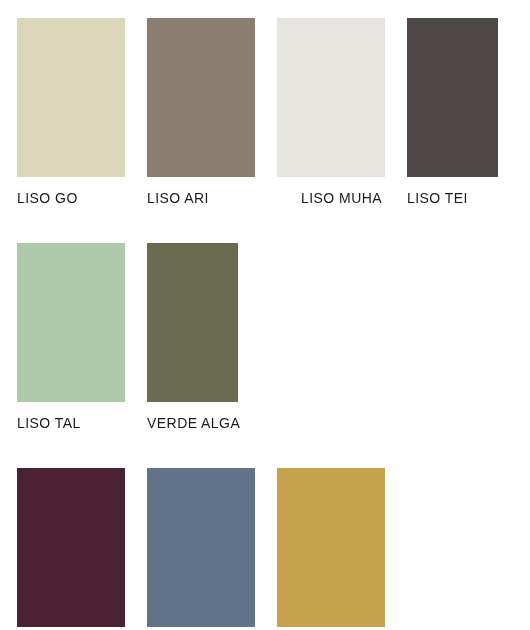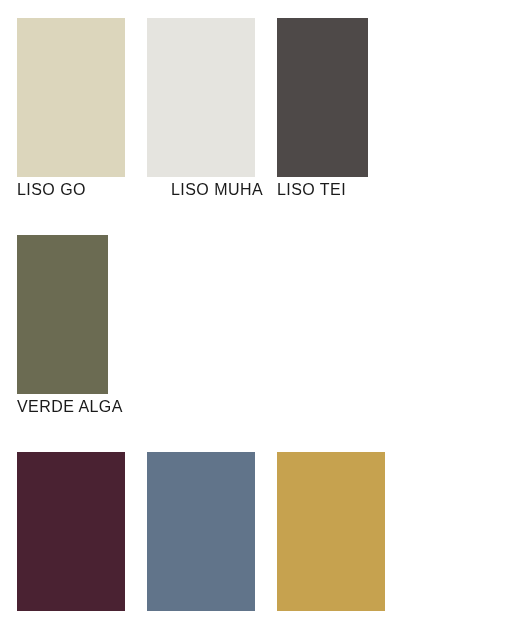--- a/index.html
+++ b/index.html
@@ -48,52 +48,60 @@
     visibility: hidden;
   }
 
   .swatch-chip {
     width: 100%;
     height: 159px;
     display: block;
   }
 
   .swatch-label {
-    margin-top: 7px;
+    margin-top: 15px;
     font-family: "Liberation Sans", sans-serif;
-    font-size: 16px;
+    font-size: 14px;
     font-weight: 400;
     letter-spacing: 0.45px;
     color: #1a1a1a;
     text-transform: uppercase;
     line-height: 12px;
     white-space: nowrap;
   }
 </style>
 </head>
 <body style="background: rgb(255, 255, 255);">
 
 <div id="palette-sheet">
 
   <div class="swatch-row">
     <div class="swatch-cell">
       <div class="swatch-chip" style="background-color: rgb(220, 214, 188); height: 159px;"></div>
       <div class="swatch-label" style="color: rgb(26, 26, 26);">LISO GO</div>
     </div>
     <div class="swatch-cell">
+      <div class="swatch-chip" style="background-color: rgb(139, 126, 112); height: 159px;"></div>
+      <div class="swatch-label" style="color: rgb(26, 26, 26);">LISO ARI</div>
+    </div>
+    <div class="swatch-cell">
       <div class="swatch-chip" style="background-color: rgb(229, 228, 223); height: 159px;"></div>
       <div class="swatch-label" style="color: rgb(26, 26, 26); padding-left: 24px;">LISO MUHA</div>
     </div>
     <div class="swatch-cell">
       <div class="swatch-chip" style="background-color: rgb(78, 73, 72); height: 159px;"></div>
       <div class="swatch-label" style="color: rgb(26, 26, 26);">LISO TEI</div>
     </div>
   </div>
 
   <div class="swatch-row">
+    <div class="swatch-cell">
+      <div class="swatch-chip" style="background-color: rgb(174, 202, 168); height: 159px;"></div>
+      <div class="swatch-label" style="color: rgb(26, 26, 26);">LISO TAL</div>
+    </div>
     <div class="swatch-cell">
       <div class="swatch-chip" style="background-color: rgb(107, 107, 82); height: 159px;"></div>
       <div class="swatch-label" style="color: rgb(26, 26, 26);">VERDE ALGA</div>
     </div>
   </div>
 
   <div class="swatch-row">
     <div class="swatch-cell">
       <div class="swatch-chip" style="background-color: rgb(74, 34, 50); height: 159px;"></div>
 

